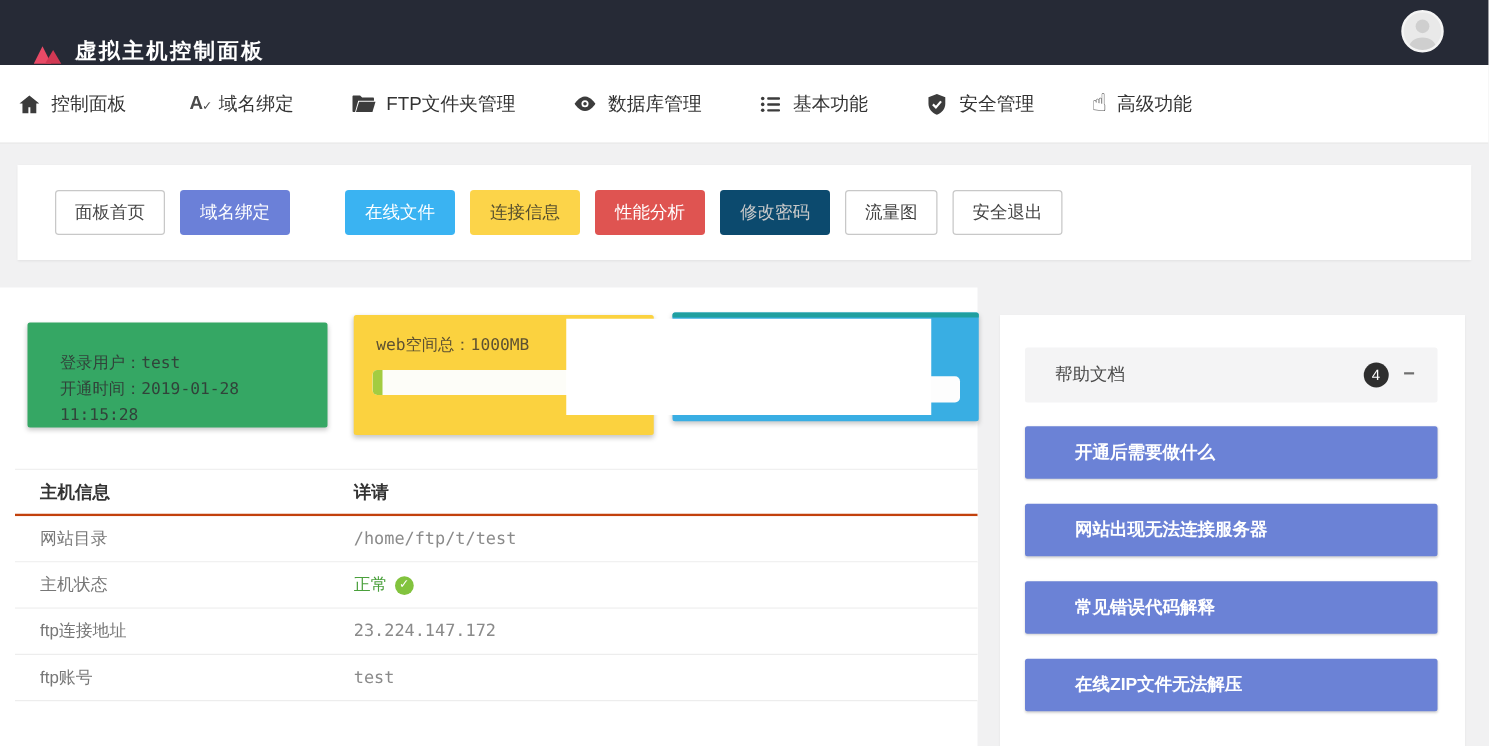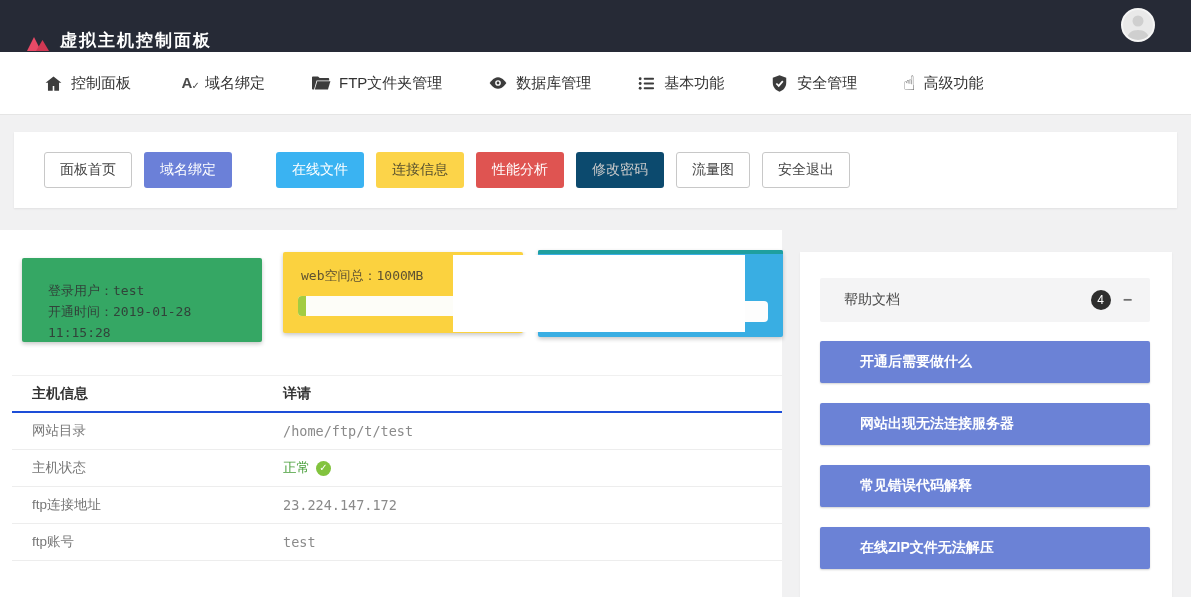--- a/index.html
+++ b/index.html
@@ -31,21 +31,21 @@
     position: absolute; left: 1121px; top: 8px;
     width: 34px; height: 34px; border-radius: 50%;
     background: #e9e9e9; border: 2px solid #f5f5f5;
     overflow: hidden; cursor: pointer;
   }
 
   
   .mainnav {
     position: absolute; left: 0; top: 52px; width: 1191px; height: 63px;
     background: #ffffff; border-bottom: 1px solid #e5e5e5;
-    display: flex; align-items: center; padding-left: 44px; gap: 46px;
+    display: flex; align-items: center; padding-left: 14px; gap: 46px;
   }
   .nav-item {
     display: inline-flex; align-items: center; gap: 8px;
     font-size: 15px; color: #333; cursor: pointer; white-space: nowrap;
   }
   .nav-item svg { display: block; }
   .av-icon {
     position: relative; width: 20px; height: 20px;
     font-size: 15px; font-weight: bold; color: #4a4a4a; line-height: 20px; text-align: center;
   }
@@ -83,21 +83,21 @@
   
   .box-login {
     position: absolute; left: 22px; top: 258px; width: 240px; height: 84px;
     background: #35a764; border-radius: 2px;
     box-shadow: 0 2px 4px rgba(0,0,0,0.22);
     padding: 22px 0 0 26px;
     color: #31433a; font-size: 13px; line-height: 21px;
     font-family: "DejaVu Sans Mono", "Liberation Sans", monospace;
   }
   .box-space {
-    position: absolute; left: 283px; top: 252px; width: 240px; height: 81px;
+    position: absolute; left: 283px; top: 252px; width: 240px; height: 96px;
     background: #fbd23f; border-radius: 2px;
     box-shadow: 0 2px 4px rgba(0,0,0,0.22);
     padding: 15px 0 0 18px;
     color: #5d5132; font-size: 13px;
     font-family: "DejaVu Sans Mono", "Liberation Sans", monospace;
   }
   .space-track {
     position: absolute; left: 15px; right: 16px; top: 44px; height: 20px;
     background: #fdfdf8; border-radius: 4px; overflow: hidden;
   }
@@ -122,21 +122,21 @@
 
   
   .host-table {
     position: absolute; left: 12px; top: 375px; width: 770px;
     background: #ffffff; border-top: 1px solid #f0f0f0;
   }
   .t-row {
     display: flex; align-items: center; height: 37px;
     border-bottom: 1px solid #ededed; background: #fff;
   }
-  .t-row.t-head { border-bottom: 2px solid #1d4ed8; }
+  .t-row.t-head { border-bottom: 2px solid #c2410c; }
   .c1 { width: 271px; padding-left: 20px; font-size: 13.5px; color: #777; }
   .c2 { flex: 1; font-size: 13.5px; color: #8a8a8a; display: flex; align-items: center; }
   .t-head .c1, .t-head .c2 { color: #333; font-weight: bold; font-size: 14px; }
   .mono { font-family: "DejaVu Sans Mono", monospace; }
   .status-ok { color: #4aa03c; }
   .check-badge {
     display: inline-flex; align-items: center; justify-content: center;
     width: 15px; height: 15px; margin-left: 6px; border-radius: 50%;
     background: #82c33e; color: #ffffff; font-size: 10px; line-height: 1;
   }

